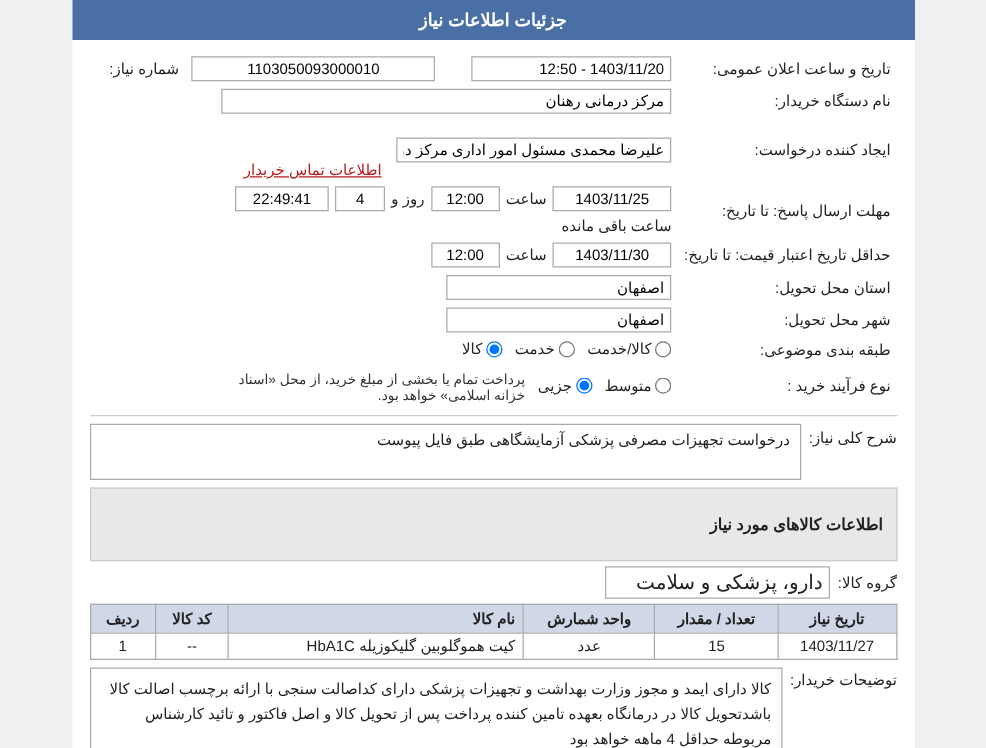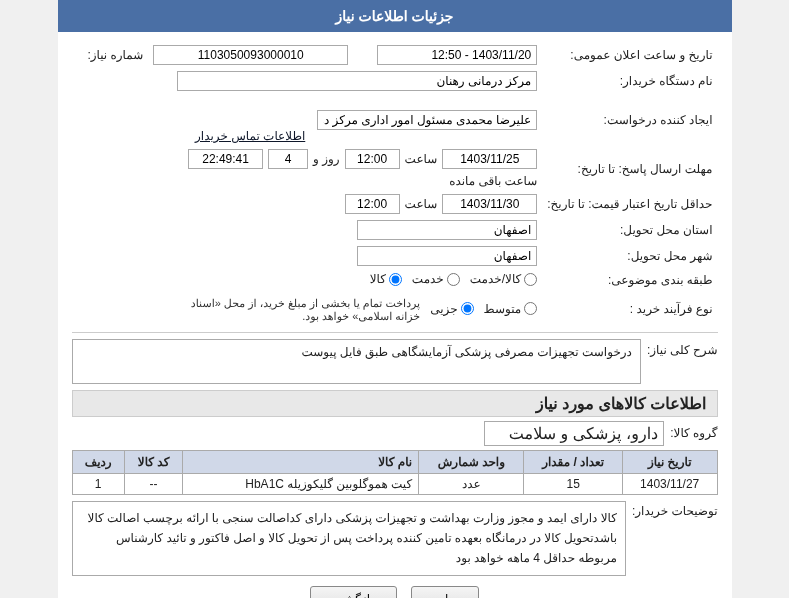--- a/index.html
+++ b/index.html
@@ -50,27 +50,27 @@
     .input-field {
       border: 1px solid #aaa;
       background: #fff;
       padding: 2px 5px;
       font-family: Tahoma, Arial, sans-serif;
       font-size: 12px;
       direction: rtl;
     }
     .input-medium { width: 140px; }
     .input-number { width: 40px; text-align: center; }
-    .blue-text { color: #0f172a; margin-top: 32px; }
+    .blue-text { color: #b91c1c; margin-top: 32px; }
     .section-title {
       background: #e8e8e8;
       border: 1px solid #ccc;
-      padding: 3px 10px;
+      padding: 21px 10px;
       font-weight: bold;
-      font-size: 16px;
+      font-size: 13px;
       margin: 6px 0 4px 0;
       text-align: right;
     }
     .shrh-box {
       border: 1px solid #aaa;
       padding: 5px 8px;
       min-height: 45px;
       font-size: 12px;
       text-align: right;
       background: #fff;

